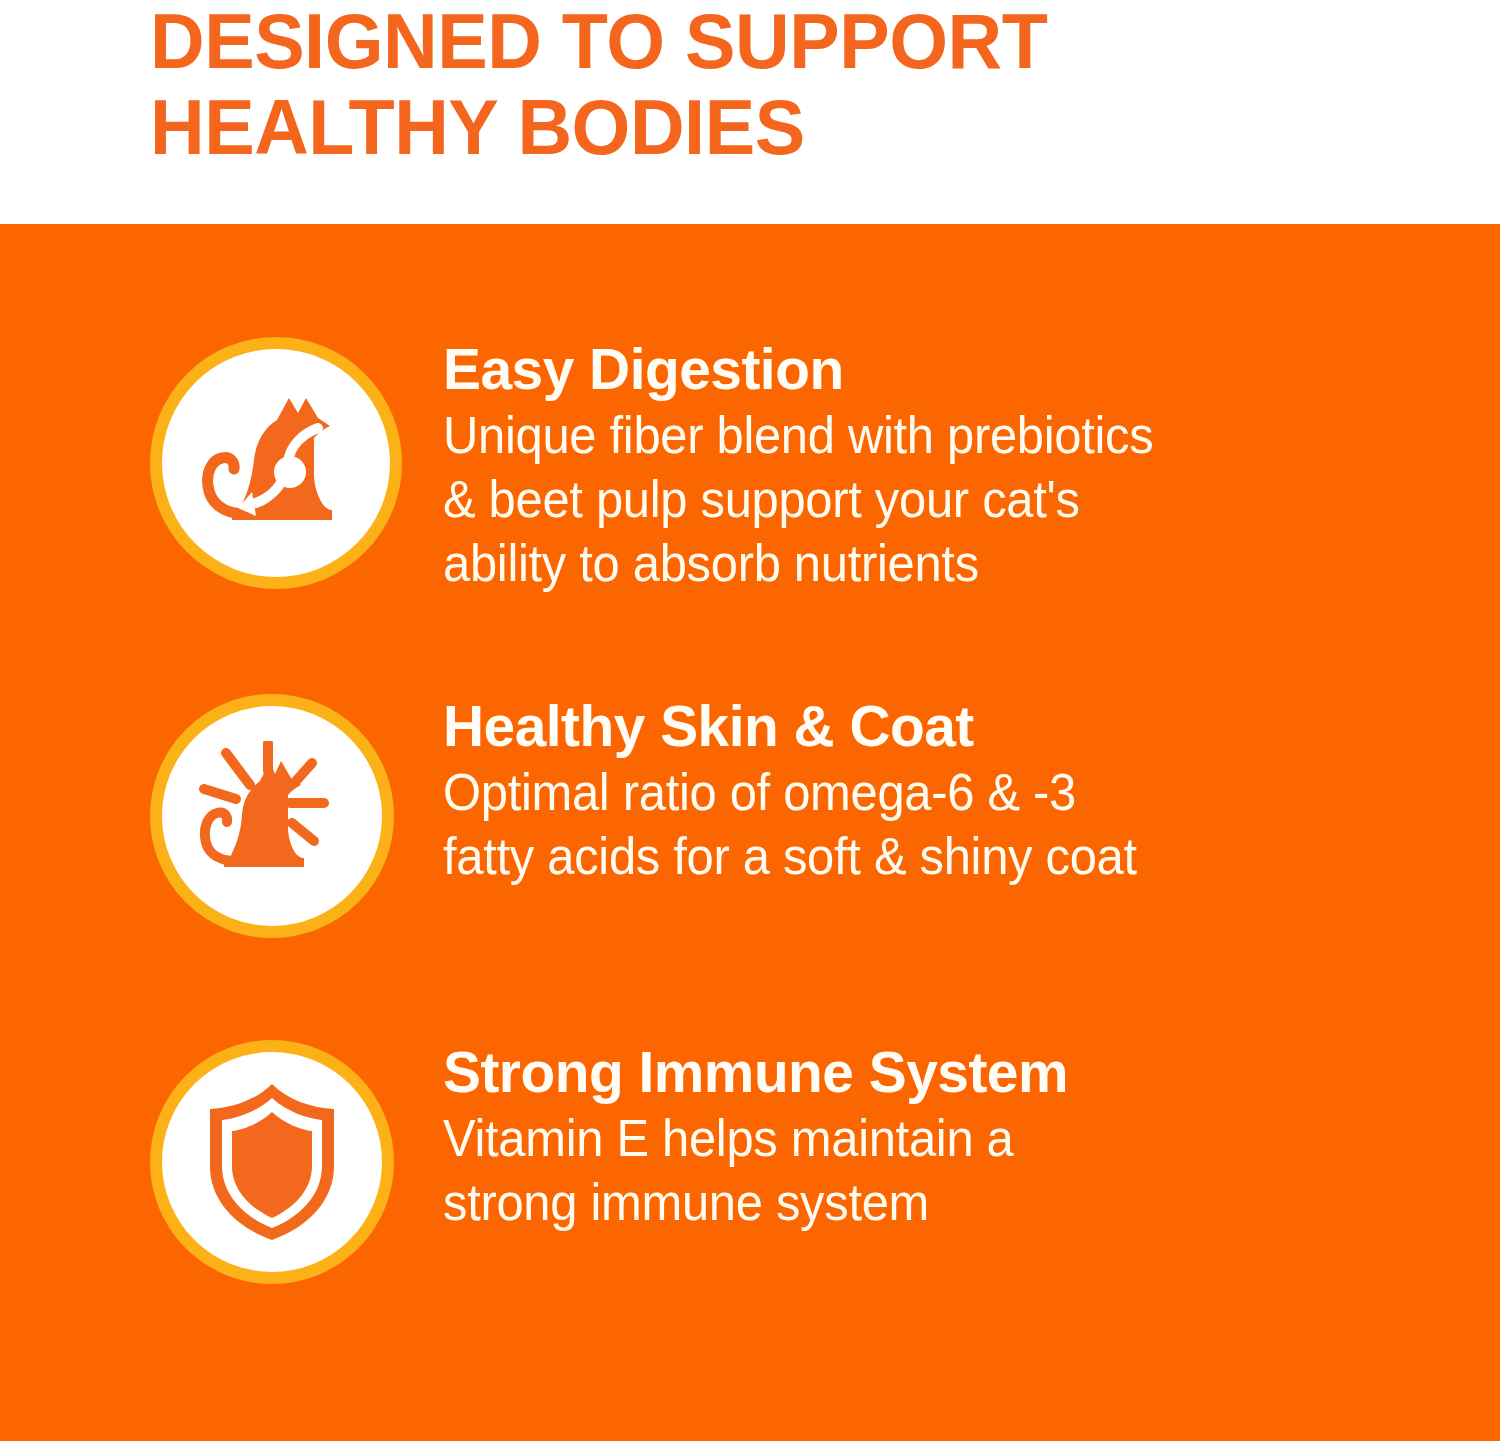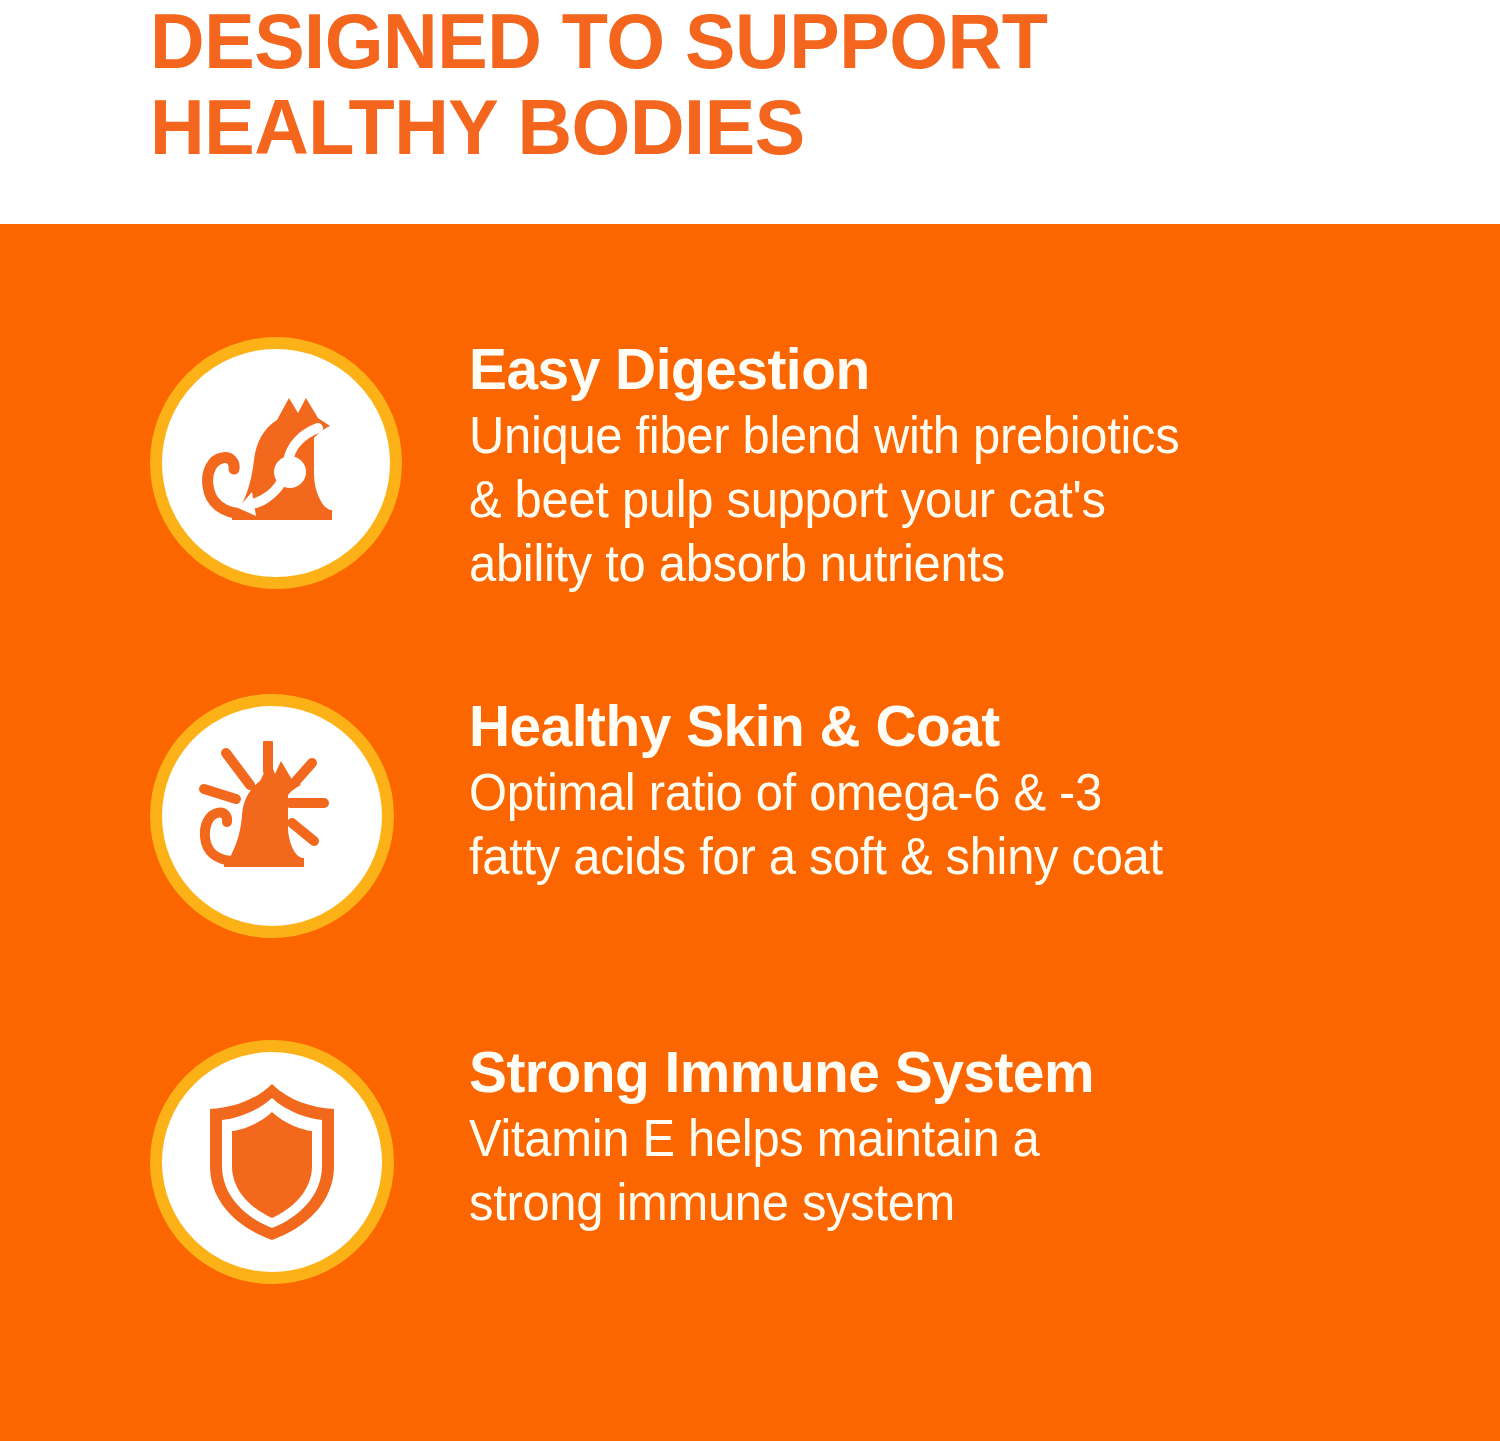--- a/index.html
+++ b/index.html
@@ -79,21 +79,21 @@
   #feature-row-1 .icon-badge,
   #feature-row-2 .icon-badge {
     width:244px;
     height:244px;
   }
 
   .icon-badge svg { display:block; }
 
   .feature-text {
     position:absolute;
-    left:469px;
+    left:443px;
     top:0;
     width:1030px;
   }
 
   .feature-title {
     color:#FFFDF5;
     font-family:"Liberation Sans", sans-serif;
     font-weight:bold;
     font-size:58px;
     line-height:64px;

